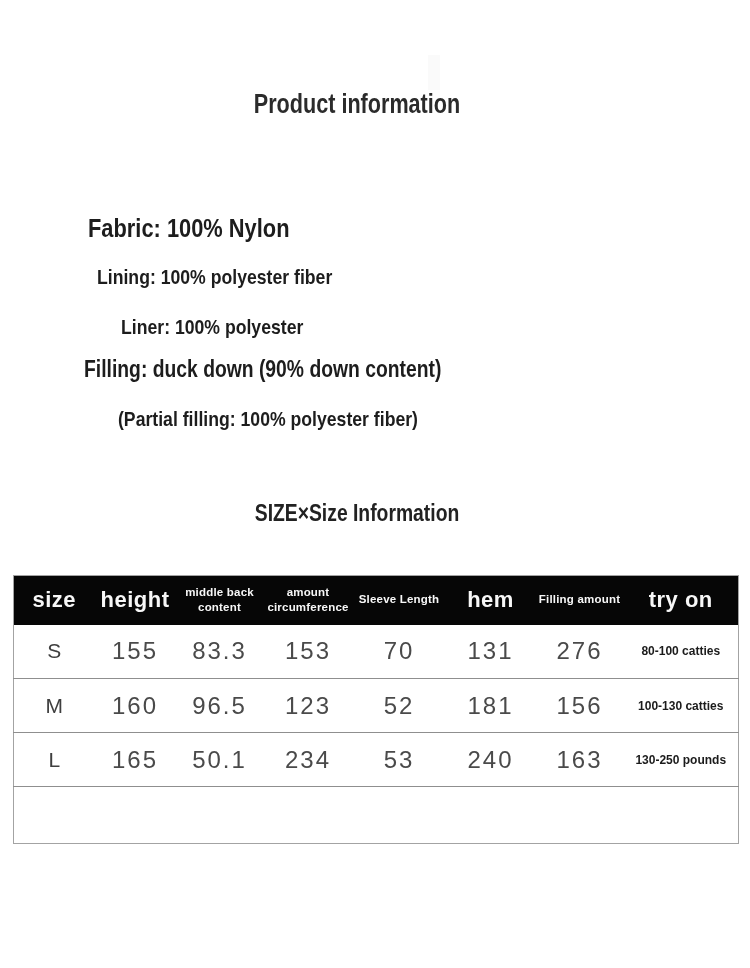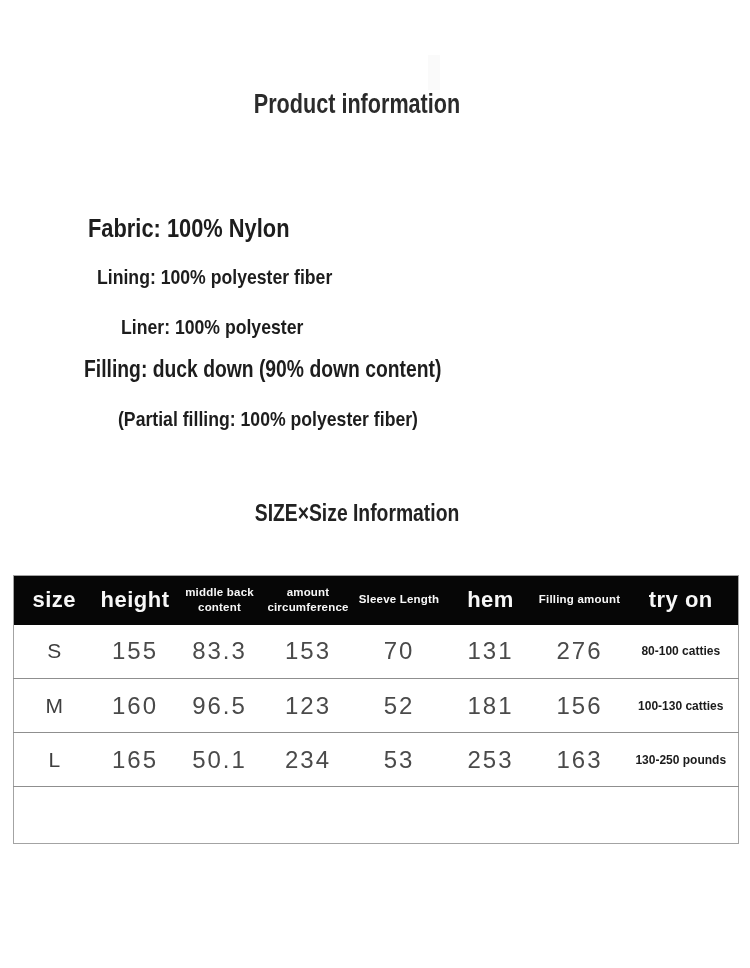--- a/index.html
+++ b/index.html
@@ -152,21 +152,21 @@
           <td class="col-hem">181</td>
           <td class="col-filling-amount">156</td>
           <td class="col-try-on">100-130 catties</td>
         </tr>
         <tr>
           <td class="col-size">L</td>
           <td class="col-height">165</td>
           <td class="col-middle-back-length">50.1</td>
           <td class="col-chest-circumference">234</td>
           <td class="col-sleeve-length">53</td>
-          <td class="col-hem">253</td>
+          <td class="col-hem">240</td>
           <td class="col-filling-amount">163</td>
           <td class="col-try-on">130-250 pounds</td>
         </tr>
         <tr class="empty-row">
           <td class="col-size"></td>
           <td class="col-height"></td>
           <td class="col-middle-back-length"></td>
           <td class="col-chest-circumference"></td>
           <td class="col-sleeve-length"></td>
           <td class="col-hem"></td>

